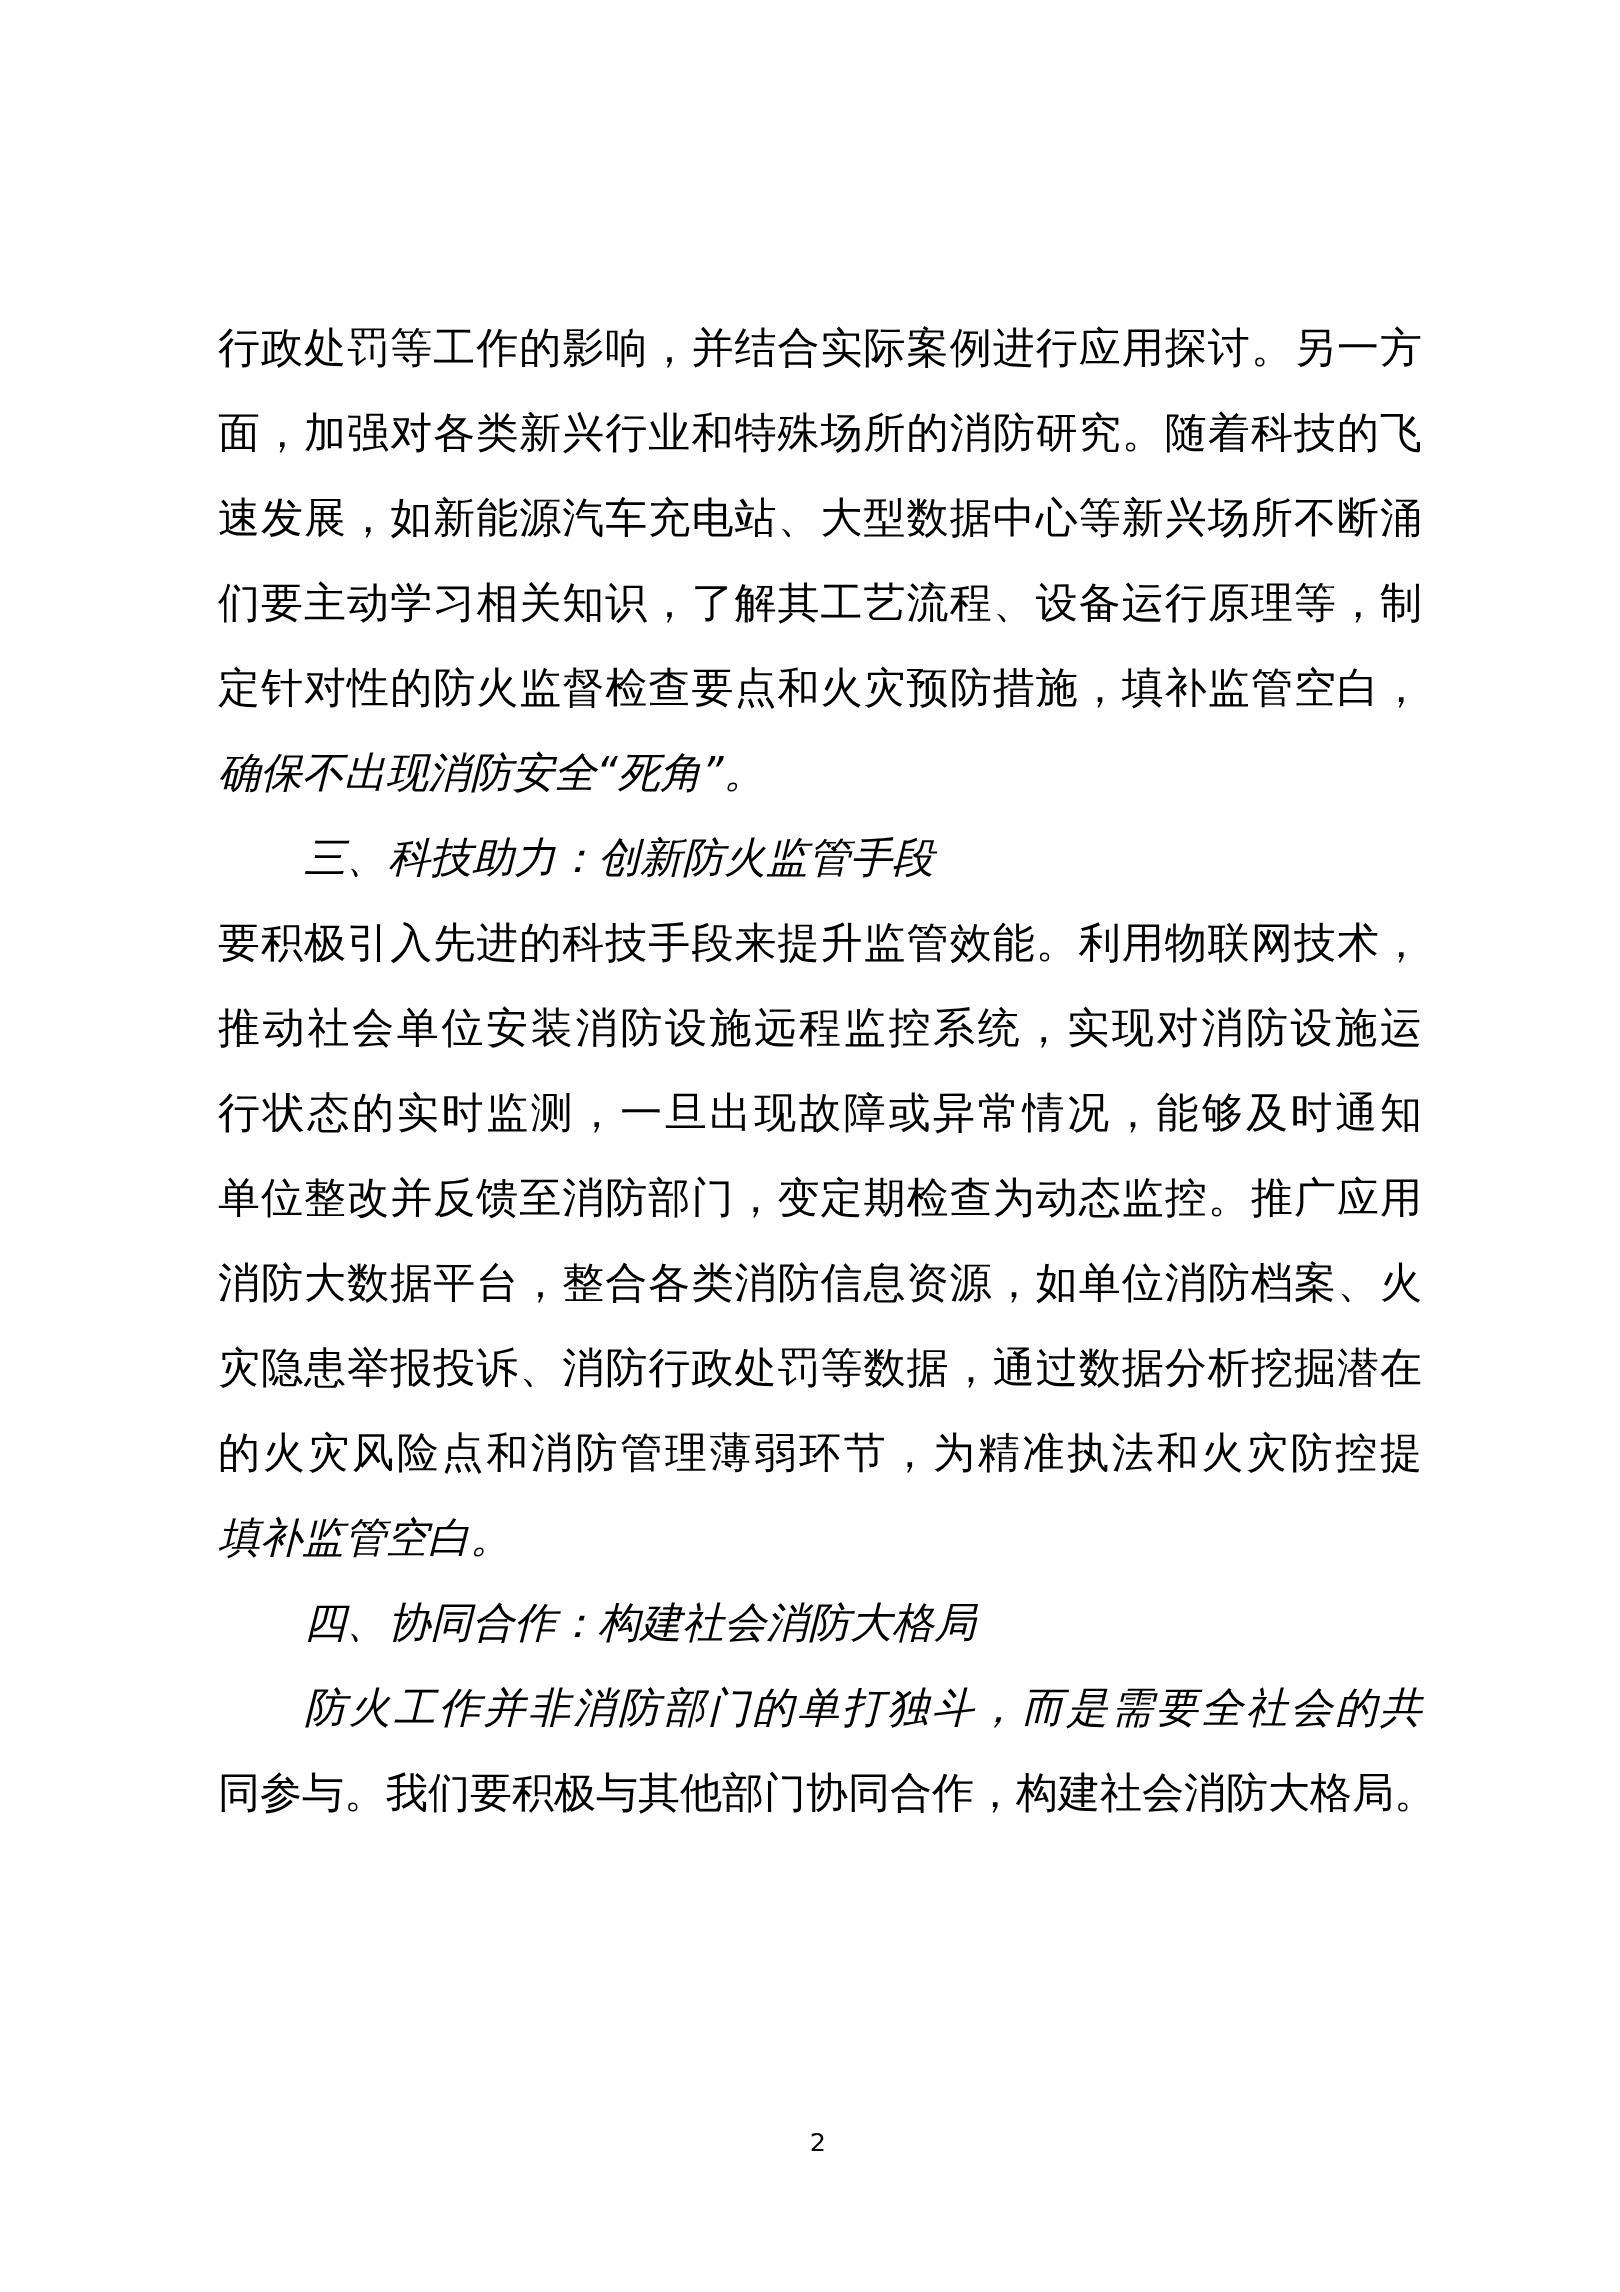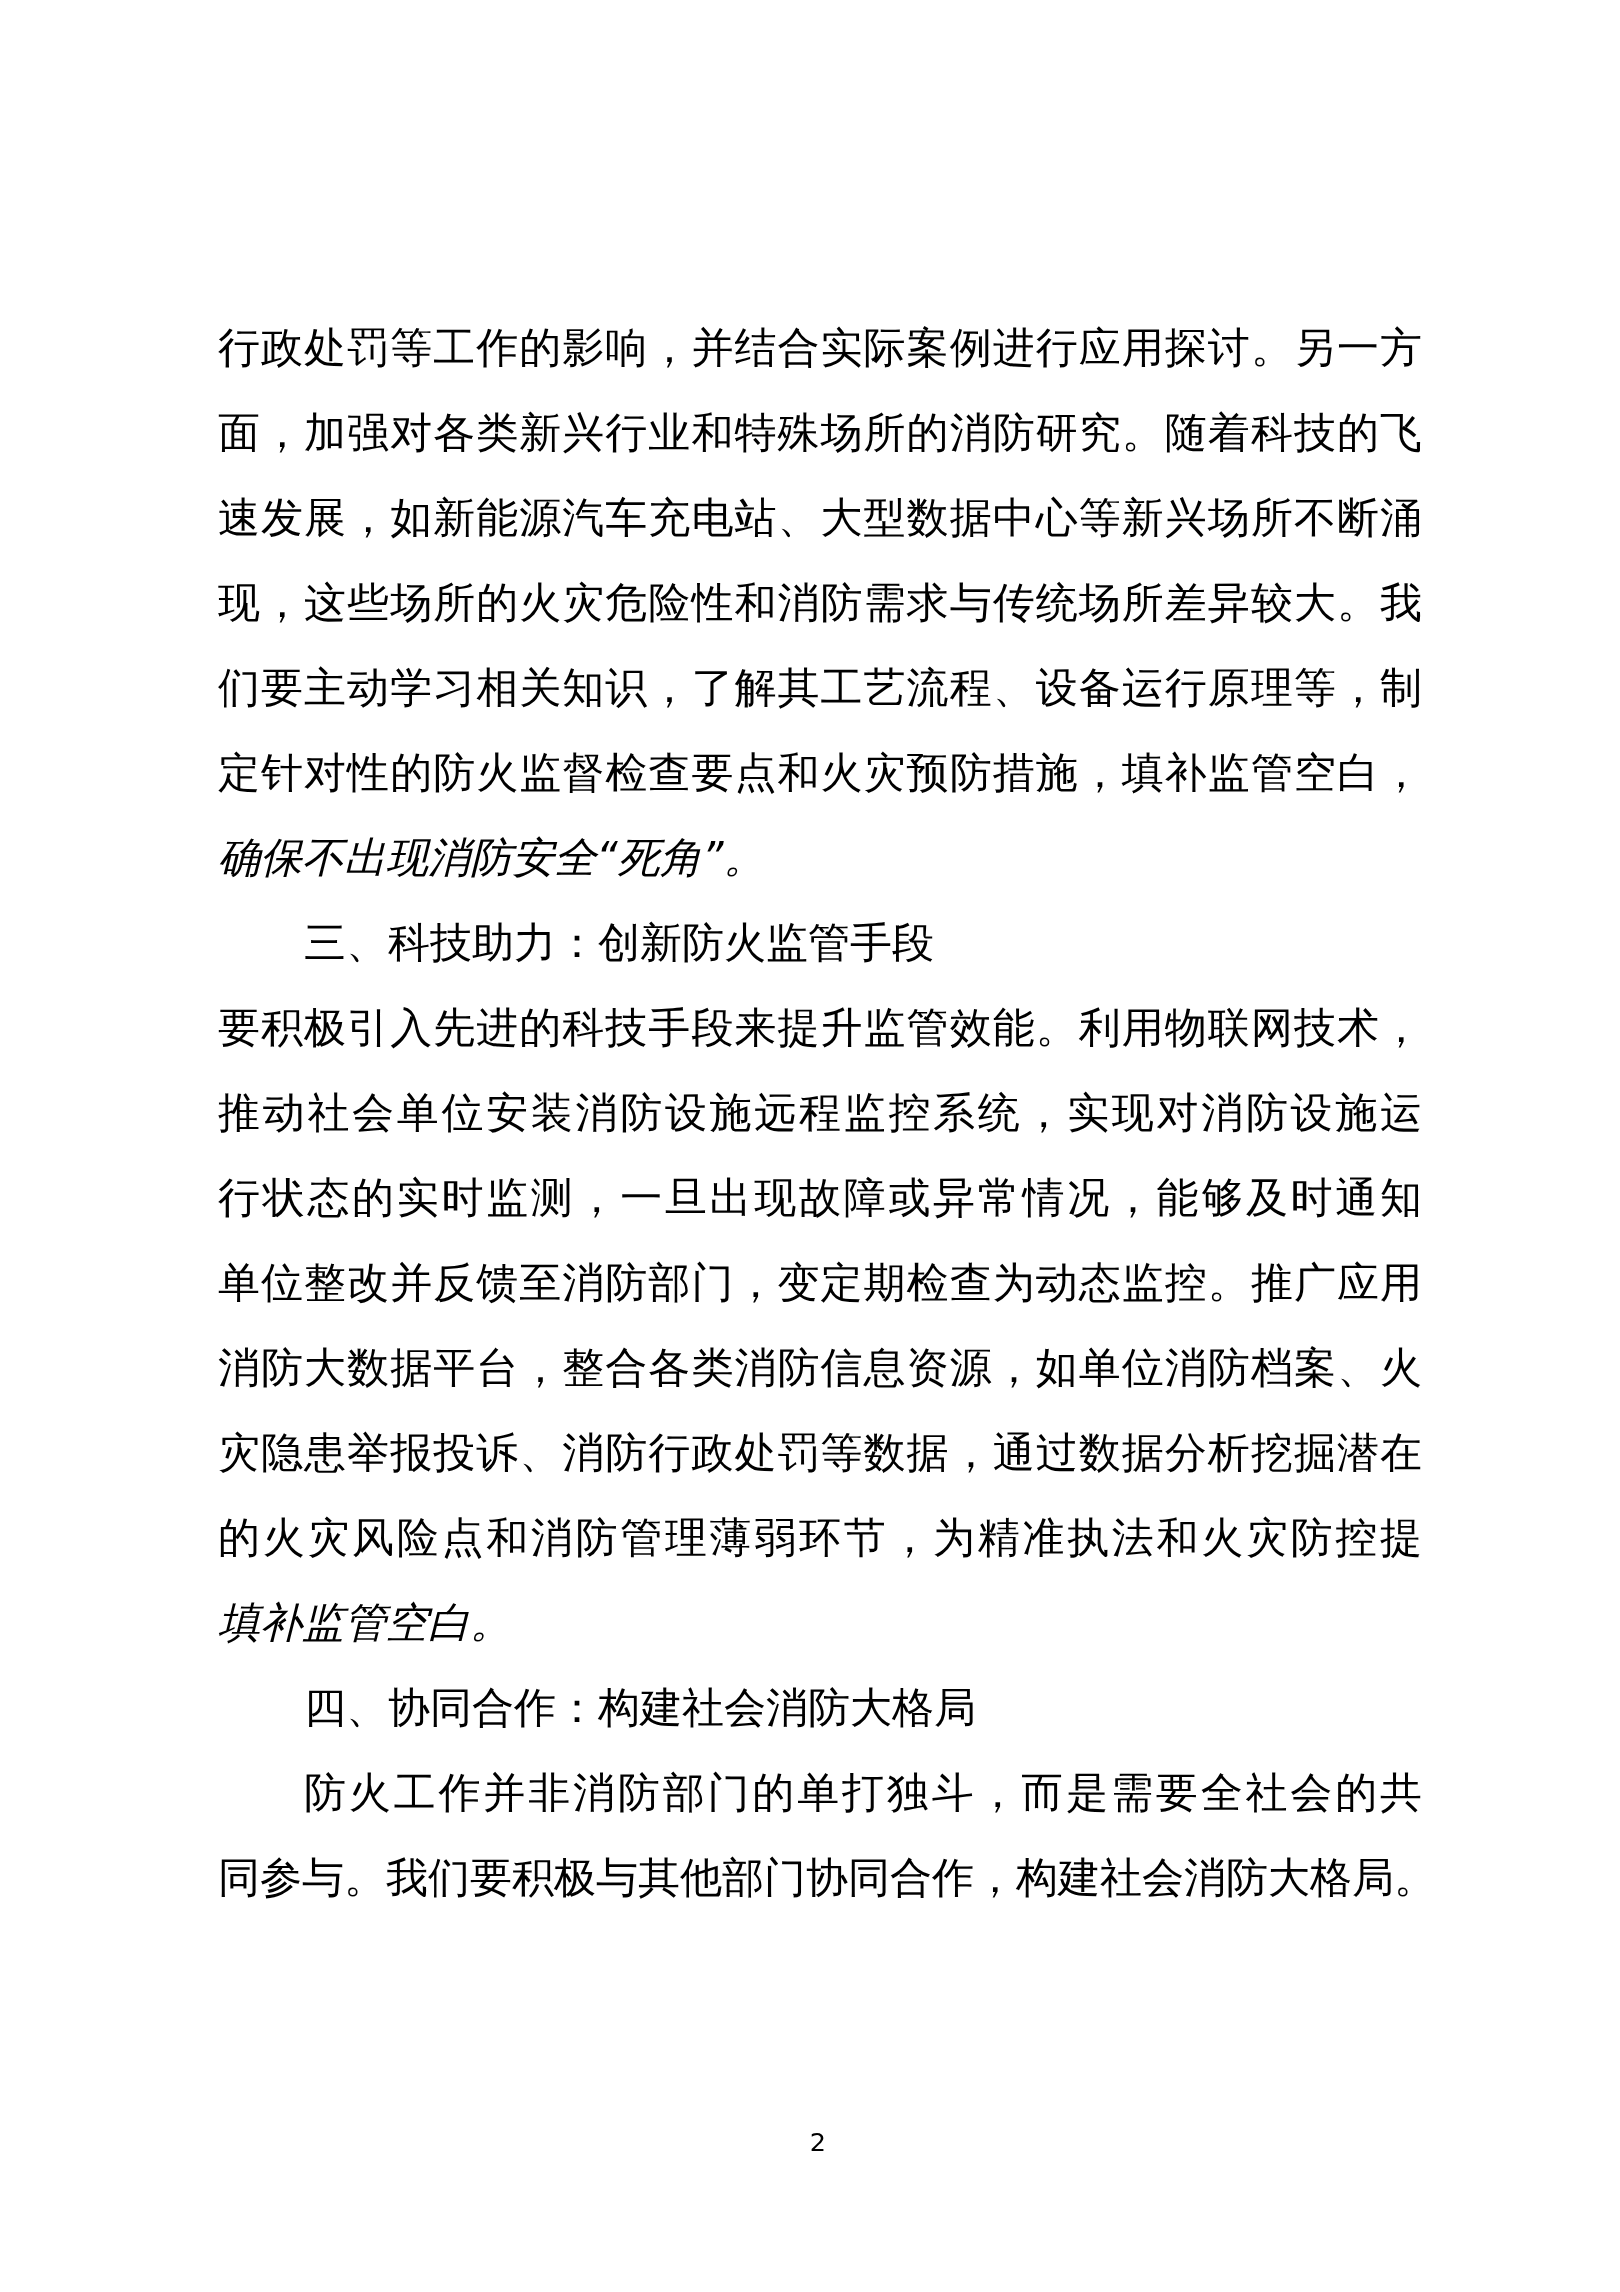--- a/index.html
+++ b/index.html
@@ -41,20 +41,21 @@
       text-align: justify;
       text-align-last: justify;
     }
     .line.last {
       text-align: left;
       font-style: italic;
     }
     .line.indent {
       padding-left: 86px;
       box-sizing: border-box;
+      font-style: italic;
     }
     .line.heading {
       text-align: left;
     }
     .page-number {
       position: absolute;
       left: 0;
       width: 1620px;
       top: 2125px;
       text-align: center;
@@ -66,21 +67,20 @@
     }
   </style>
 </head>
 <body>
 
 <div class="page">
   <div class="body-text">
     <div class="line full">行政处罚等工作的影响，并结合实际案例进行应用探讨。另一方</div>
     <div class="line full">面，加强对各类新兴行业和特殊场所的消防研究。随着科技的飞</div>
     <div class="line full">速发展，如新能源汽车充电站、大型数据中心等新兴场所不断涌</div>
-    <div class="line full">现，这些场所的火灾危险性和消防需求与传统场所差异较大。我</div>
     <div class="line full">们要主动学习相关知识，了解其工艺流程、设备运行原理等，制</div>
     <div class="line full">定针对性的防火监督检查要点和火灾预防措施，填补监管空白，</div>
     <div class="line last">确保不出现消防安全“死角”。</div>
 
     <div class="line heading indent">三、科技助力：创新防火监管手段</div>
 
     <div class="line full">要积极引入先进的科技手段来提升监管效能。利用物联网技术，</div>
     <div class="line full">推动社会单位安装消防设施远程监控系统，实现对消防设施运</div>
     <div class="line full">行状态的实时监测，一旦出现故障或异常情况，能够及时通知</div>
     <div class="line full">单位整改并反馈至消防部门，变定期检查为动态监控。推广应用</div>

